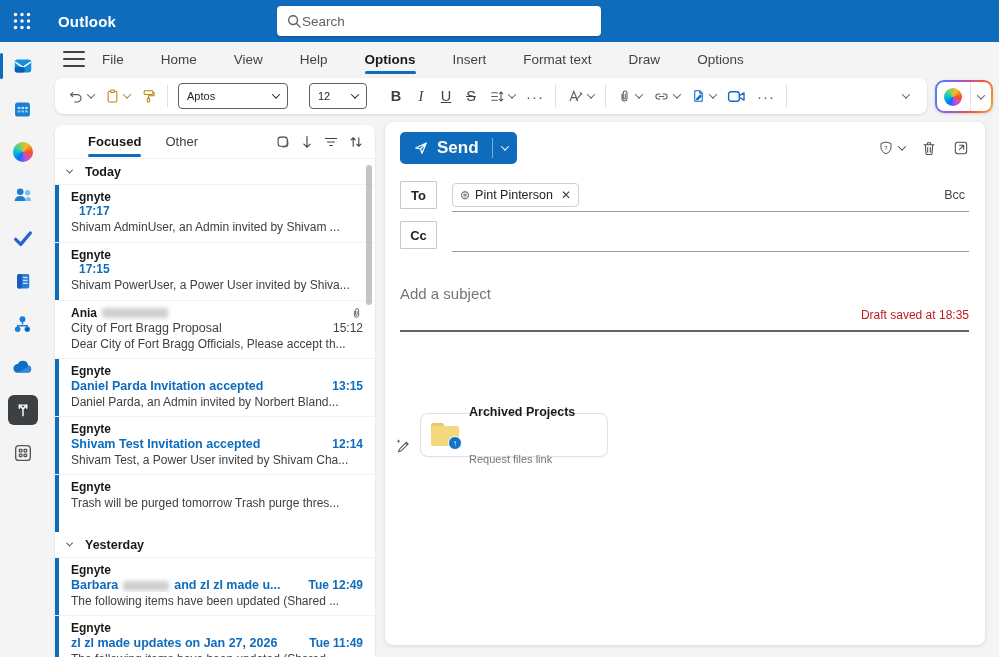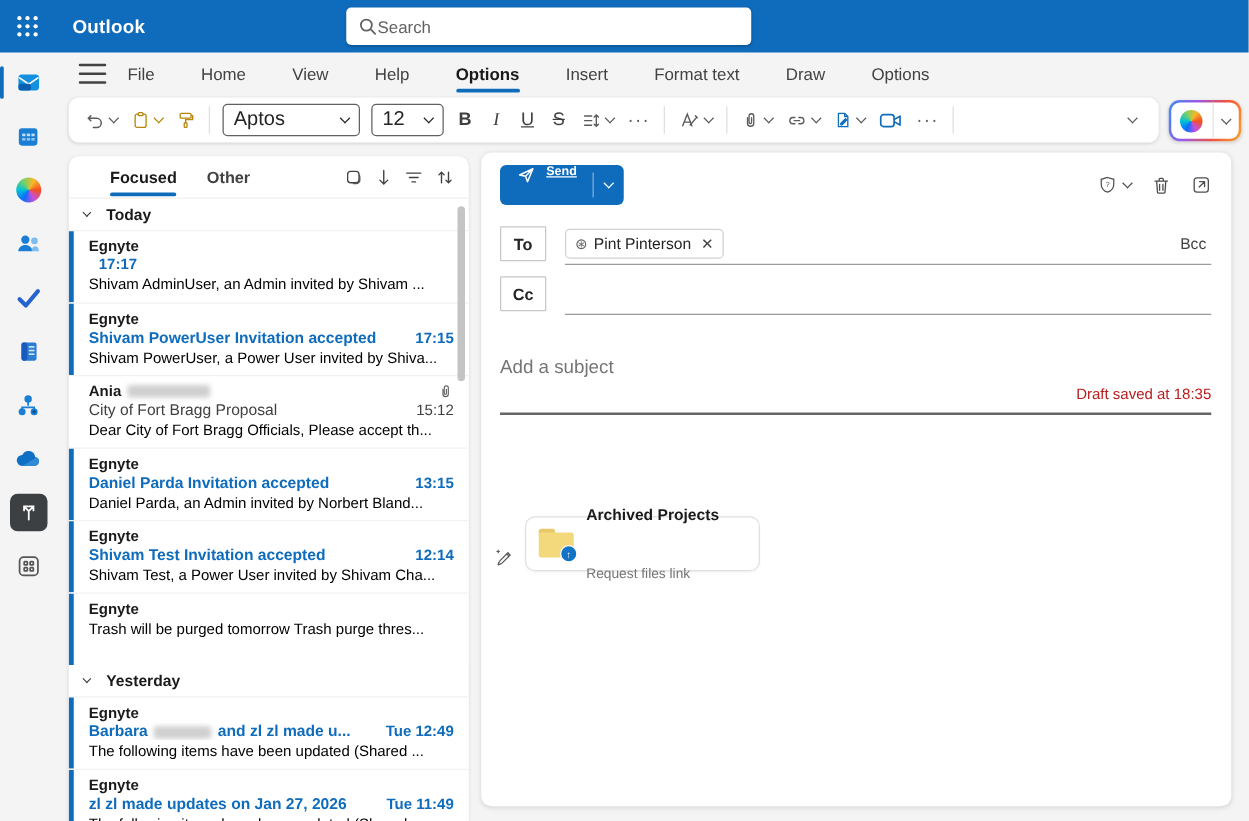--- a/index.html
+++ b/index.html
@@ -27,57 +27,57 @@
   .ribbon-tabs { position:absolute; left:102px; top:44px; height:30px; display:flex; align-items:center; gap:37px; }
   .rtab { font-size:13.5px; color:#424242; cursor:pointer; position:relative; white-space:nowrap; }
   .rtab.active { color:#1a1a1a; font-weight:700; }
   .rtab.active::after { content:""; position:absolute; left:0; right:0; bottom:-7px; height:3px; background:#0f6cbd; border-radius:2px; }
 
   
   .toolbar { position:absolute; left:55px; top:78px; width:872px; height:36px; background:#fff; border-radius:8px; box-shadow:0 1px 3px rgba(0,0,0,.12); display:flex; align-items:center; padding:0 8px; gap:1px; }
   .tb-btn { display:flex; align-items:center; gap:4px; height:26px; padding:0 5px; border-radius:4px; color:#5b5b5b; cursor:pointer; }
   .tb-div { width:1px; height:22px; background:#e0e0e0; margin:0 5px; flex:none; }
   .chev { display:inline-block; width:6px; height:6px; border-right:1.4px solid currentColor; border-bottom:1.4px solid currentColor; transform:rotate(45deg) translate(-1px,-1px); }
-  .sel-box { display:flex; align-items:center; justify-content:space-between; border:1px solid #616161; border-radius:4px; height:26px; padding:0 8px; font-size:16px; color:#242424; cursor:pointer; }
+  .sel-box { display:flex; align-items:center; justify-content:space-between; border:1px solid #616161; border-radius:4px; height:26px; padding:0 8px; font-size:11px; color:#242424; cursor:pointer; }
   .font-box { width:110px; margin:0 4px; }
-  .size-box { width:58px; margin:0 4px; }
+  .size-box { width:58px; margin:0 16px; }
   .fmt-letter { font-size:14.5px; color:#404040; width:24px; text-align:center; cursor:pointer; }
   .dots { font-size:15px; color:#5b5b5b; letter-spacing:1px; padding:0 5px; cursor:pointer; }
   .tb-flex { flex:1; }
   .copilot-btn { position:absolute; left:935px; top:80px; width:58px; height:33px; border-radius:9px; background:linear-gradient(110deg,#3d8df5,#9a57e8,#f0533c,#f6a52d); padding:2px; cursor:pointer; box-shadow:0 1px 3px rgba(0,0,0,.15); }
   .copilot-inner { width:100%; height:100%; background:#fff; border-radius:7px; display:flex; align-items:center; justify-content:space-evenly; }
   .copilot-inner .vdiv { width:1px; height:100%; background:#e4e4e4; }
 
   
   .list-pane { position:absolute; left:55px; top:125px; width:320px; height:532px; background:#fff; border-radius:8px 8px 0 0; box-shadow:0 1px 3px rgba(0,0,0,.1); overflow:hidden; }
   .list-header { height:34px; display:flex; align-items:center; padding:0 12px 0 33px; border-bottom:1px solid #f0f0f0; }
-  .ltab { font-size:13px; color:#424242; margin-right:24px; position:relative; cursor:pointer;font-weight:bold; }
+  .ltab { font-size:13px; color:#424242; margin-right:24px; position:relative; cursor:pointer; }
   .ltab.active { font-weight:700; color:#1a1a1a; }
   .ltab.active::after { content:""; position:absolute; left:0; right:0; bottom:-8px; height:3px; background:#0f6cbd; border-radius:2px; }
   .list-header .hdr-icons { margin-left:auto; display:flex; align-items:center; gap:11px; color:#424242; }
   .hdr-icons span { cursor:pointer; display:flex; align-items:center; font-size:14px; }
   .scroll-thumb { position:absolute; right:3px; top:40px; width:6px; height:140px; background:#c4c4c4; border-radius:3px; }
   .group-header { height:25px; display:flex; align-items:center; gap:13px; padding-left:12px; font-size:12.5px; font-weight:700; color:#1a1a1a; cursor:pointer; }
   .group-header .chev { width:5px; height:5px; border-color:#424242; }
   .mail-item { position:relative; height:58px; padding:5px 12px 0 16px; border-top:1px solid #f2f2f2; cursor:pointer; background:#fff; }
   .mail-item .unread-bar { position:absolute; left:0; top:0; bottom:0; width:4px; background:#0f6cbd; }
   .mrow { display:flex; align-items:center; }
   .sender { font-size:12px; font-weight:700; color:#1a1a1a; white-space:nowrap; }
   .subject { font-size:12.5px; color:#424242; white-space:nowrap; overflow:hidden; text-overflow:ellipsis; flex:1; margin-top:1px; }
   .mtime { font-size:12px; color:#424242; margin-left:8px; white-space:nowrap; }
   .mail-item.unread .subject, .mail-item.unread .mtime { color:#0f6cbd; font-weight:700; }
-  .preview { font-size:12px; color:#000000; white-space:nowrap; overflow:hidden; text-overflow:ellipsis; margin-top:2px; }
+  .preview { font-size:12px; color:#404040; white-space:nowrap; overflow:hidden; text-overflow:ellipsis; margin-top:2px; }
   .redact { display:inline-block; height:10px; background:#cfcfcf; border-radius:2px; filter:blur(2px); vertical-align:middle; margin:0 5px; }
   .clip-right { margin-left:auto; }
 
   
   .compose { position:absolute; left:385px; top:122px; width:600px; height:523px; background:#fff; border-radius:8px; box-shadow:0 1px 4px rgba(0,0,0,.12); }
   .send-row { display:flex; align-items:center; padding:10px 16px 8px 15px; }
   .send-btn { display:flex; align-items:stretch; height:32px; background:#0f6cbd; border-radius:5px; color:#fff; cursor:pointer; overflow:hidden; }
-  .send-main { display:flex; align-items:flex-start; gap:8px; padding:0 13px; font-size:10px; font-weight:700;text-decoration:underline; }
+  .send-main { display:flex; align-items:center; gap:8px; padding:0 13px; font-size:17px; font-weight:700; }
   .send-split { width:1px; background:rgba(255,255,255,.45); margin:6px 0; }
   .send-caret { display:flex; align-items:center; padding:0 9px; }
   .send-caret .chev { border-color:#fff; }
   .hdr-right { margin-left:auto; display:flex; align-items:center; gap:16px; color:#4f4f4f; }
   .hdr-right > span { display:flex; align-items:center; gap:5px; cursor:pointer; }
   .addr-row { display:flex; align-items:center; padding:6px 16px 0 15px; position:relative; }
   .addr-label { width:37px; height:28px; border:1px solid #c7c7c7; border-radius:1px; display:flex; align-items:center; justify-content:center; font-size:13px; font-weight:700; color:#242424; cursor:pointer; flex:none; }
   .addr-field { flex:1; margin-left:15px; display:flex; align-items:center; min-height:34px; border-bottom:1px solid #9a9a9a; position:relative; }
   .chip { display:flex; align-items:center; gap:5px; border:1px solid #d1d1d1; border-radius:4px; height:24px; padding:0 7px; font-size:12.5px; color:#242424; cursor:pointer; background:#fff; }
   .chip .avatar-glyph { color:#616161; font-size:12px; }
@@ -367,21 +367,20 @@
           <span class="mtime">17:17</span>
         </div>
         <div class="preview">Shivam AdminUser, an Admin invited by Shivam ...</div>
       </div>
       <div class="mail-item unread">
         <span class="unread-bar"></span>
         <div class="mrow">
           <span class="sender">Egnyte</span>
         </div>
         <div class="mrow">
-          <span class="subject">Shivam PowerUser Invitation accepted</span>
           <span class="mtime">17:15</span>
         </div>
         <div class="preview">Shivam PowerUser, a Power User invited by Shiva...</div>
       </div>
       <div class="mail-item">
         <div class="mrow">
           <span class="sender">Ania</span>
           <span class="redact" style="width: 66px;"></span>
           <span class="clip-right">
             <svg width="13" height="14" viewBox="0 0 24 24" fill="none" stroke="#616161" stroke-width="1.7" stroke-linecap="round">

